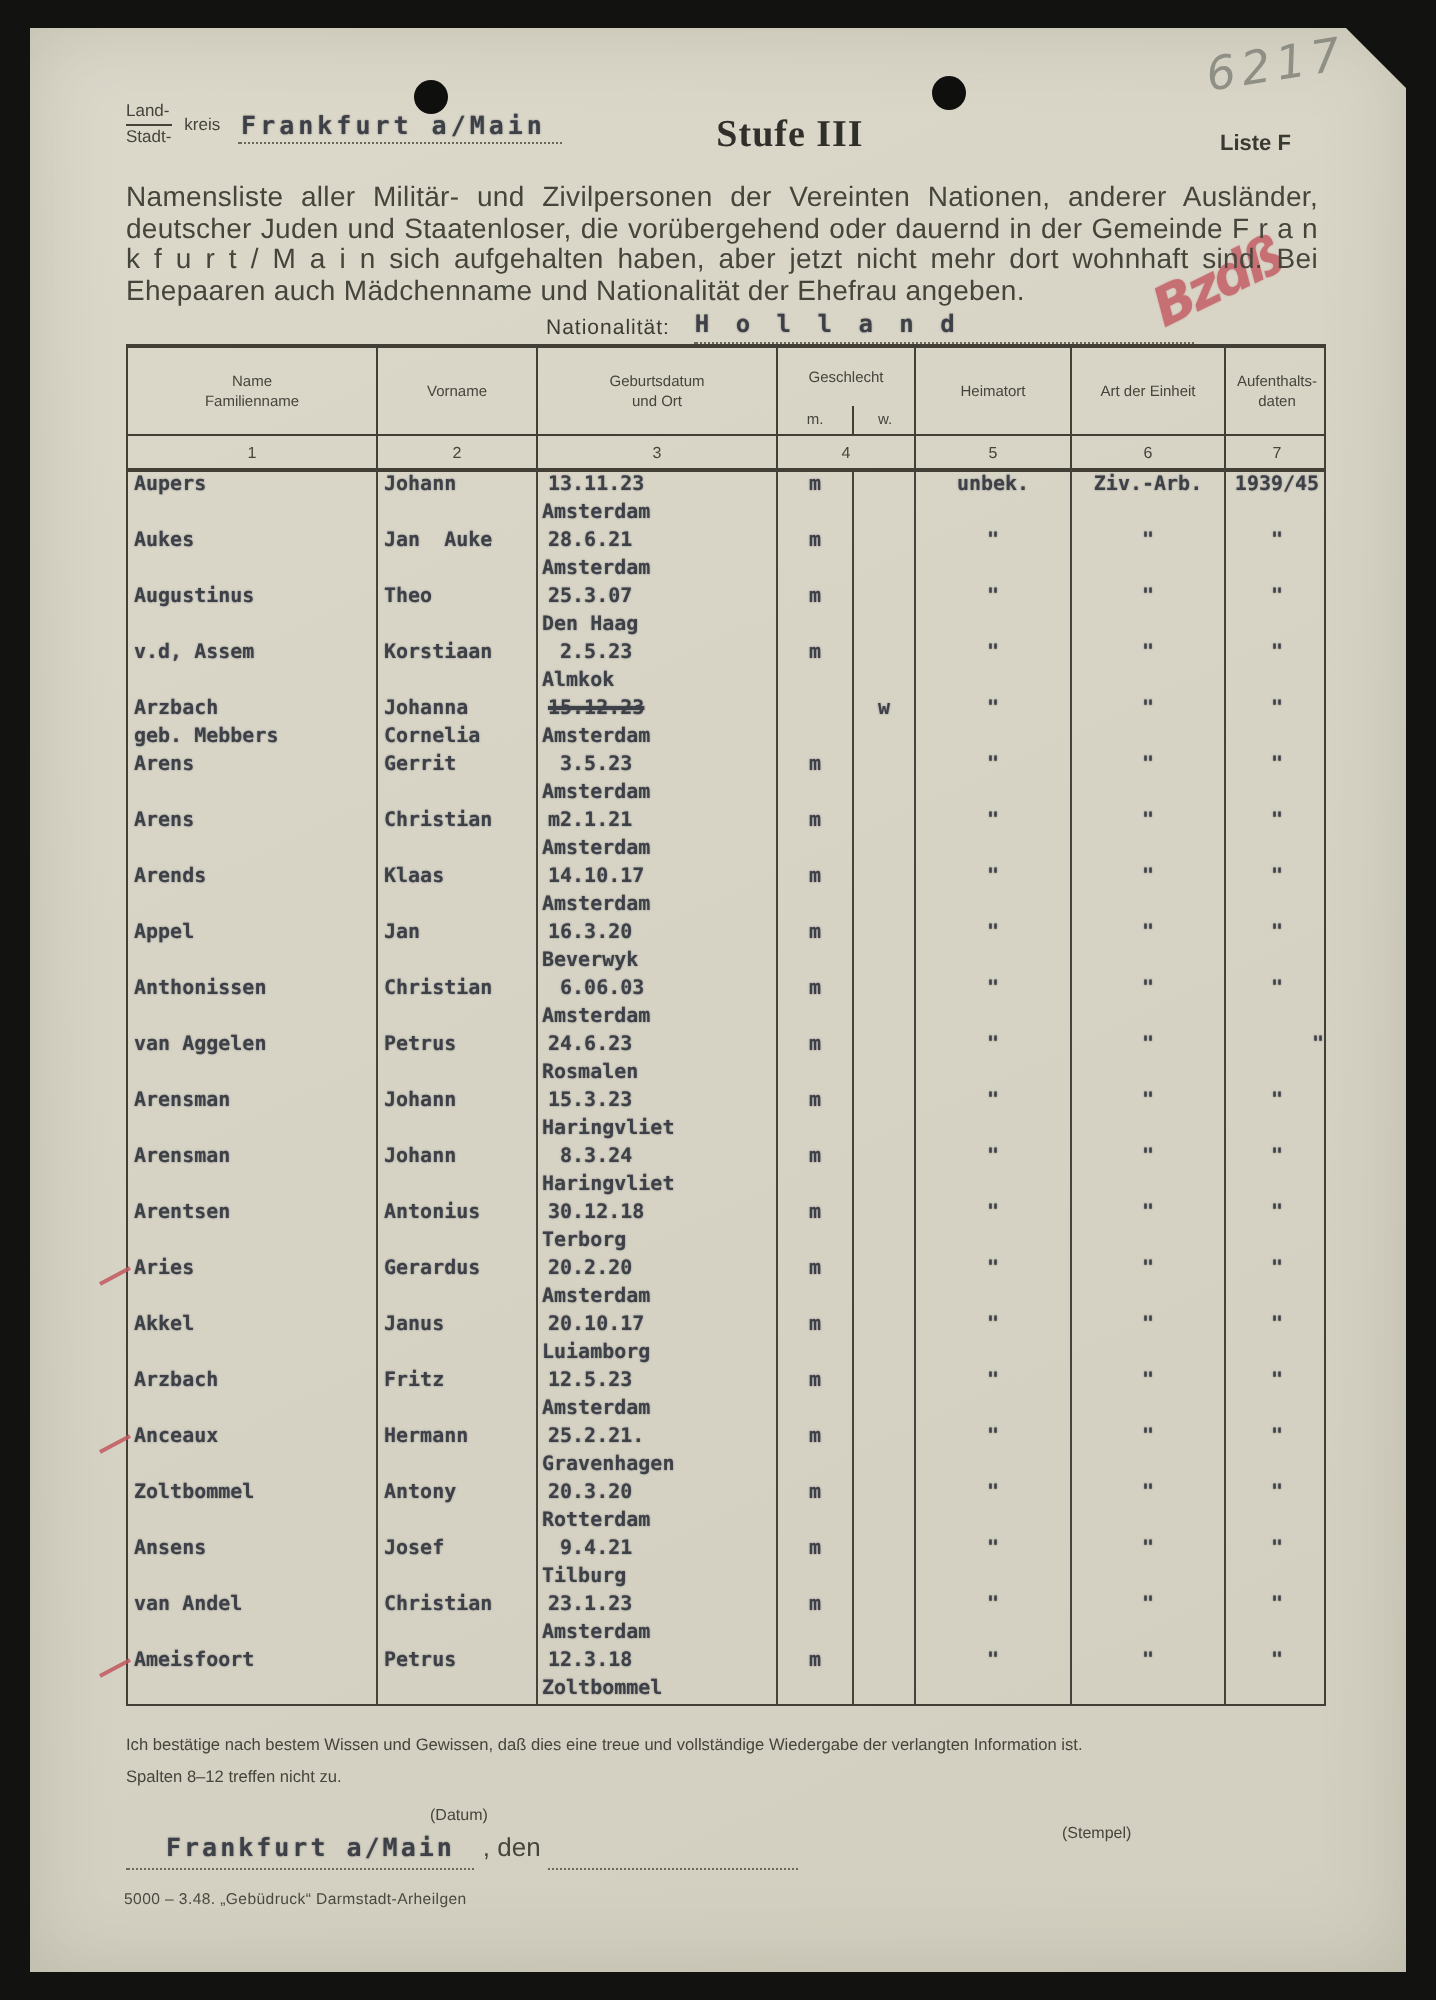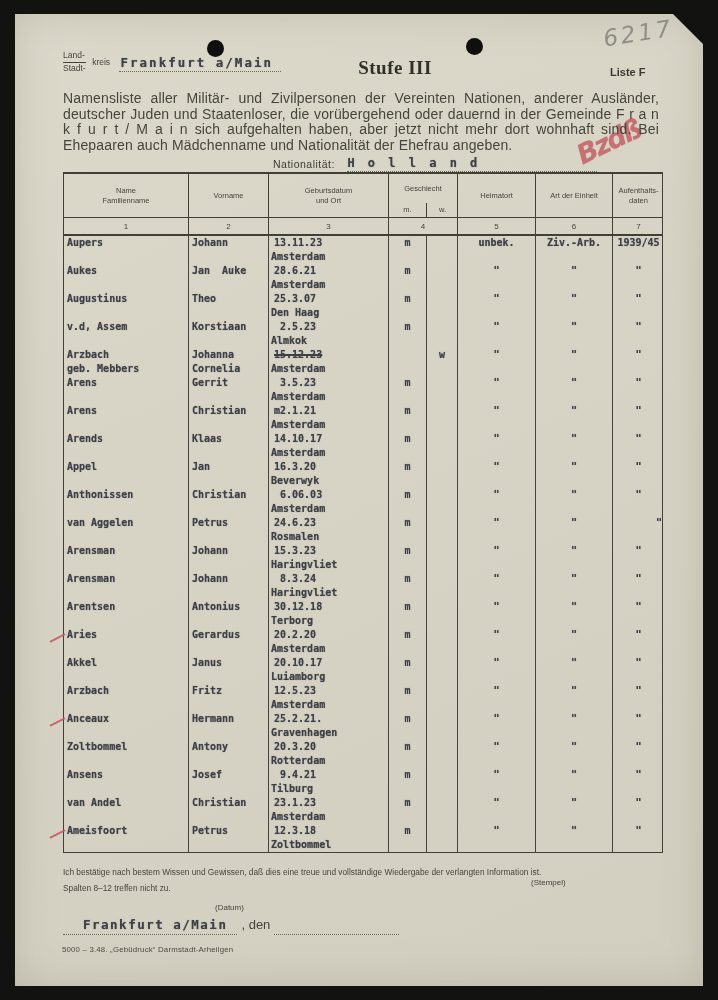--- a/index.html
+++ b/index.html
@@ -118,21 +118,21 @@
   .c7-cell .tl{white-space:nowrap;}
 
   
   .cert{position:absolute;left:48px;top:850px;width:596px;font-size:8.3px;line-height:16px;color:#46453c;}
   .datum-label{position:absolute;left:200px;top:889px;font-size:8px;color:#46453c;}
   .city-row{position:absolute;left:48px;top:901px;height:22px;}
   .city-dot{display:inline-block;border-bottom:1px dotted #6a6858;padding:0 10px 1px 20px;}
   .city-value{font-size:12.5px;letter-spacing:1.5px;}
   .den-word{font-size:13px;color:#46453c;margin-left:4px;}
   .den-dot{display:inline-block;width:125px;border-bottom:1px dotted #6a6858;vertical-align:bottom;margin-left:4px;}
-  .stempel-label{position:absolute;left:516px;top:864px;font-size:8px;color:#46453c;}
+  .stempel-label{position:absolute;left:516px;top:898px;font-size:8px;color:#46453c;}
   .imprint{position:absolute;left:47px;top:931px;font-size:7.8px;color:#4a4940;letter-spacing:.2px;}
 </style>
 </head>
 <body>
 
 <div class="page">
   <div class="corner-fold-edge"></div>
   <div class="corner-fold"></div>
   <div class="hole hole1"></div>
   <div class="hole hole2"></div>

